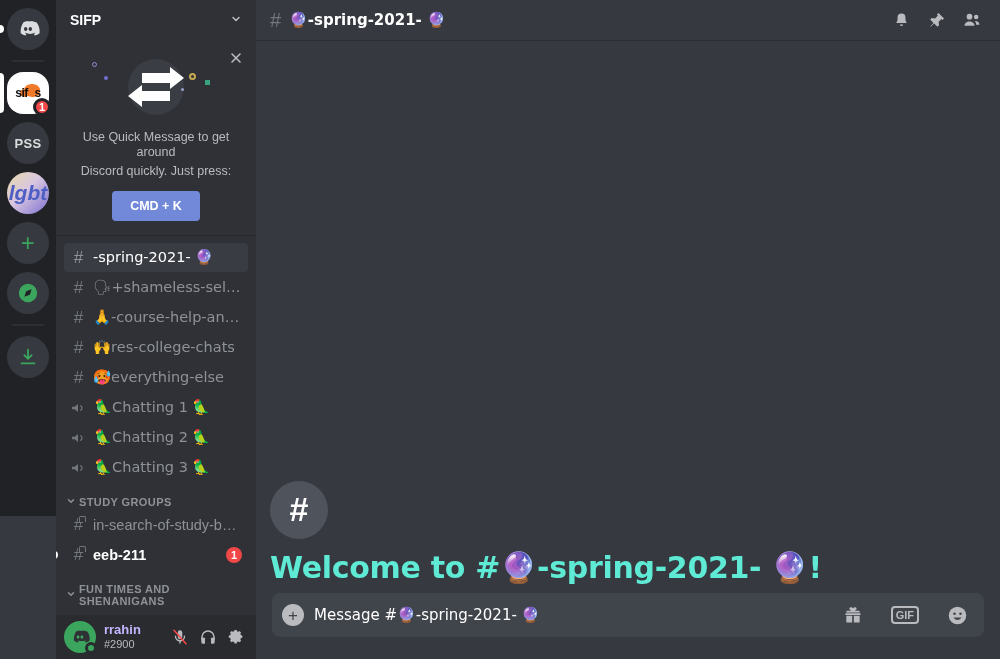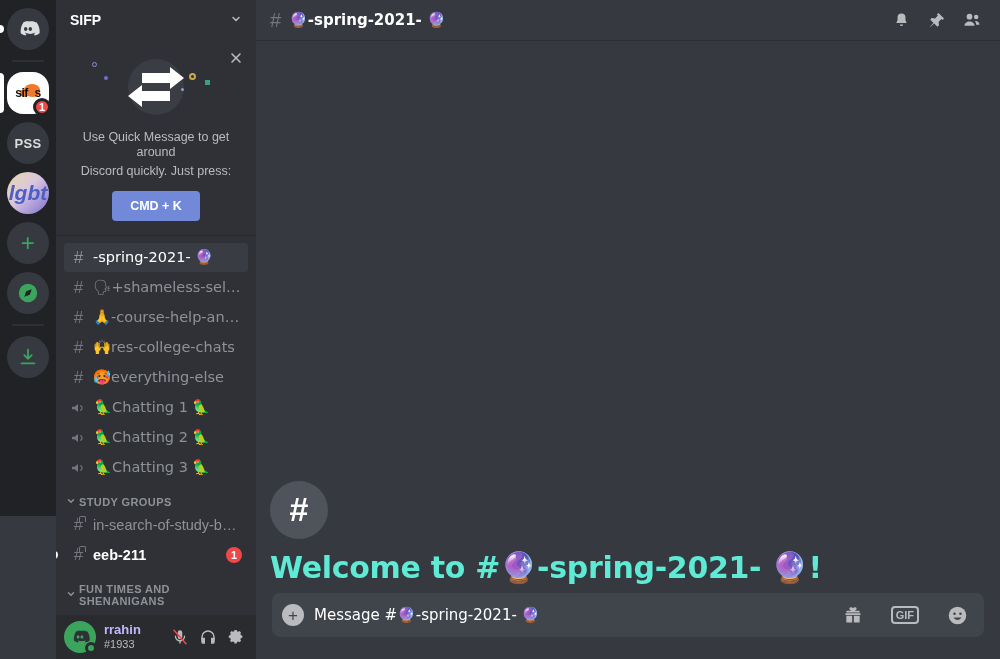--- a/index.html
+++ b/index.html
@@ -367,21 +367,21 @@
 
     <div class="user-panel">
       <div class="avatar">
         <svg width="20" height="20" viewBox="0 0 24 24" fill="#2f3136">
             <path d="M19.5 5.2A16 16 0 0 0 15.6 4l-.25.5a14.6 14.6 0 0 1 3.4 1.1 12.3 12.3 0 0 0-10.5 0c1-.5 2.2-.9 3.4-1.1L11.4 4a16 16 0 0 0-3.9 1.2C5 9 4.4 12.6 4.7 16.2a15.9 15.9 0 0 0 4.8 2.4l1-1.7c-.6-.2-1.1-.5-1.6-.8l.4-.3a11.4 11.4 0 0 0 9.7 0l.4.3c-.5.3-1 .6-1.6.8l1 1.7a15.8 15.8 0 0 0 4.8-2.4c.4-4.2-.6-7.8-3.1-11zM9.7 14c-.9 0-1.7-.9-1.7-2s.8-2 1.7-2 1.7.9 1.7 2-.8 2-1.7 2zm4.6 0c-.9 0-1.7-.9-1.7-2s.8-2 1.7-2 1.7.9 1.7 2-.8 2-1.7 2z"></path>
           </svg>
         <span class="status"></span>
       </div>
       <div class="uinfo">
         <div class="uname">rrahin</div>
-        <div class="utag">#1933</div>
+        <div class="utag">#2900</div>
       </div>
       <div class="uicons">
         <span class="uic">
           <svg width="18" height="18" viewBox="0 0 24 24">
               <path d="M12 3a3 3 0 0 0-3 3v6a3 3 0 0 0 6 0V6a3 3 0 0 0-3-3z" fill="#b9bbbe"></path>
               <path d="M6 11a6 6 0 0 0 12 0" stroke="#b9bbbe" stroke-width="1.8" fill="none" stroke-linecap="round"></path>
               <path d="M12 17v3" stroke="#b9bbbe" stroke-width="1.8" stroke-linecap="round"></path>
               <path d="M4 3l16 18" stroke="#f04747" stroke-width="2.2" stroke-linecap="round"></path>
             </svg>
         </span>

